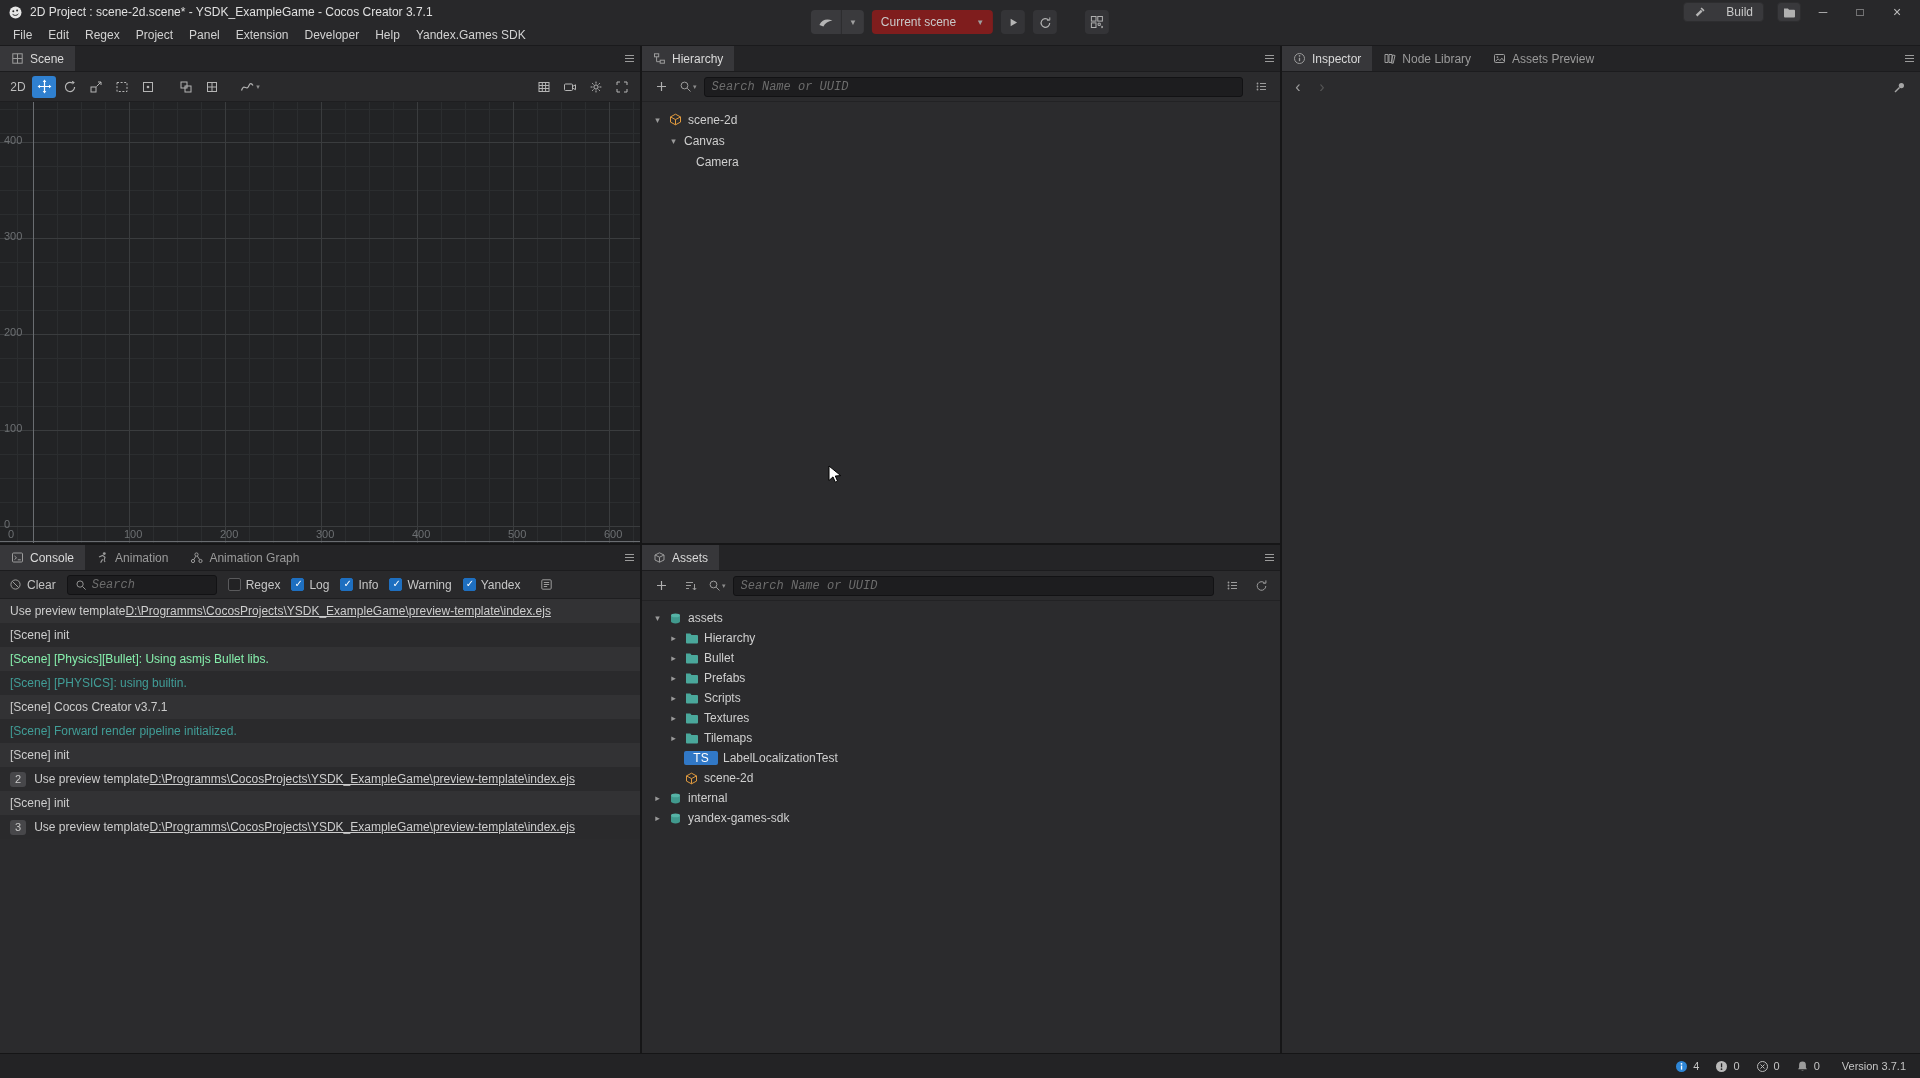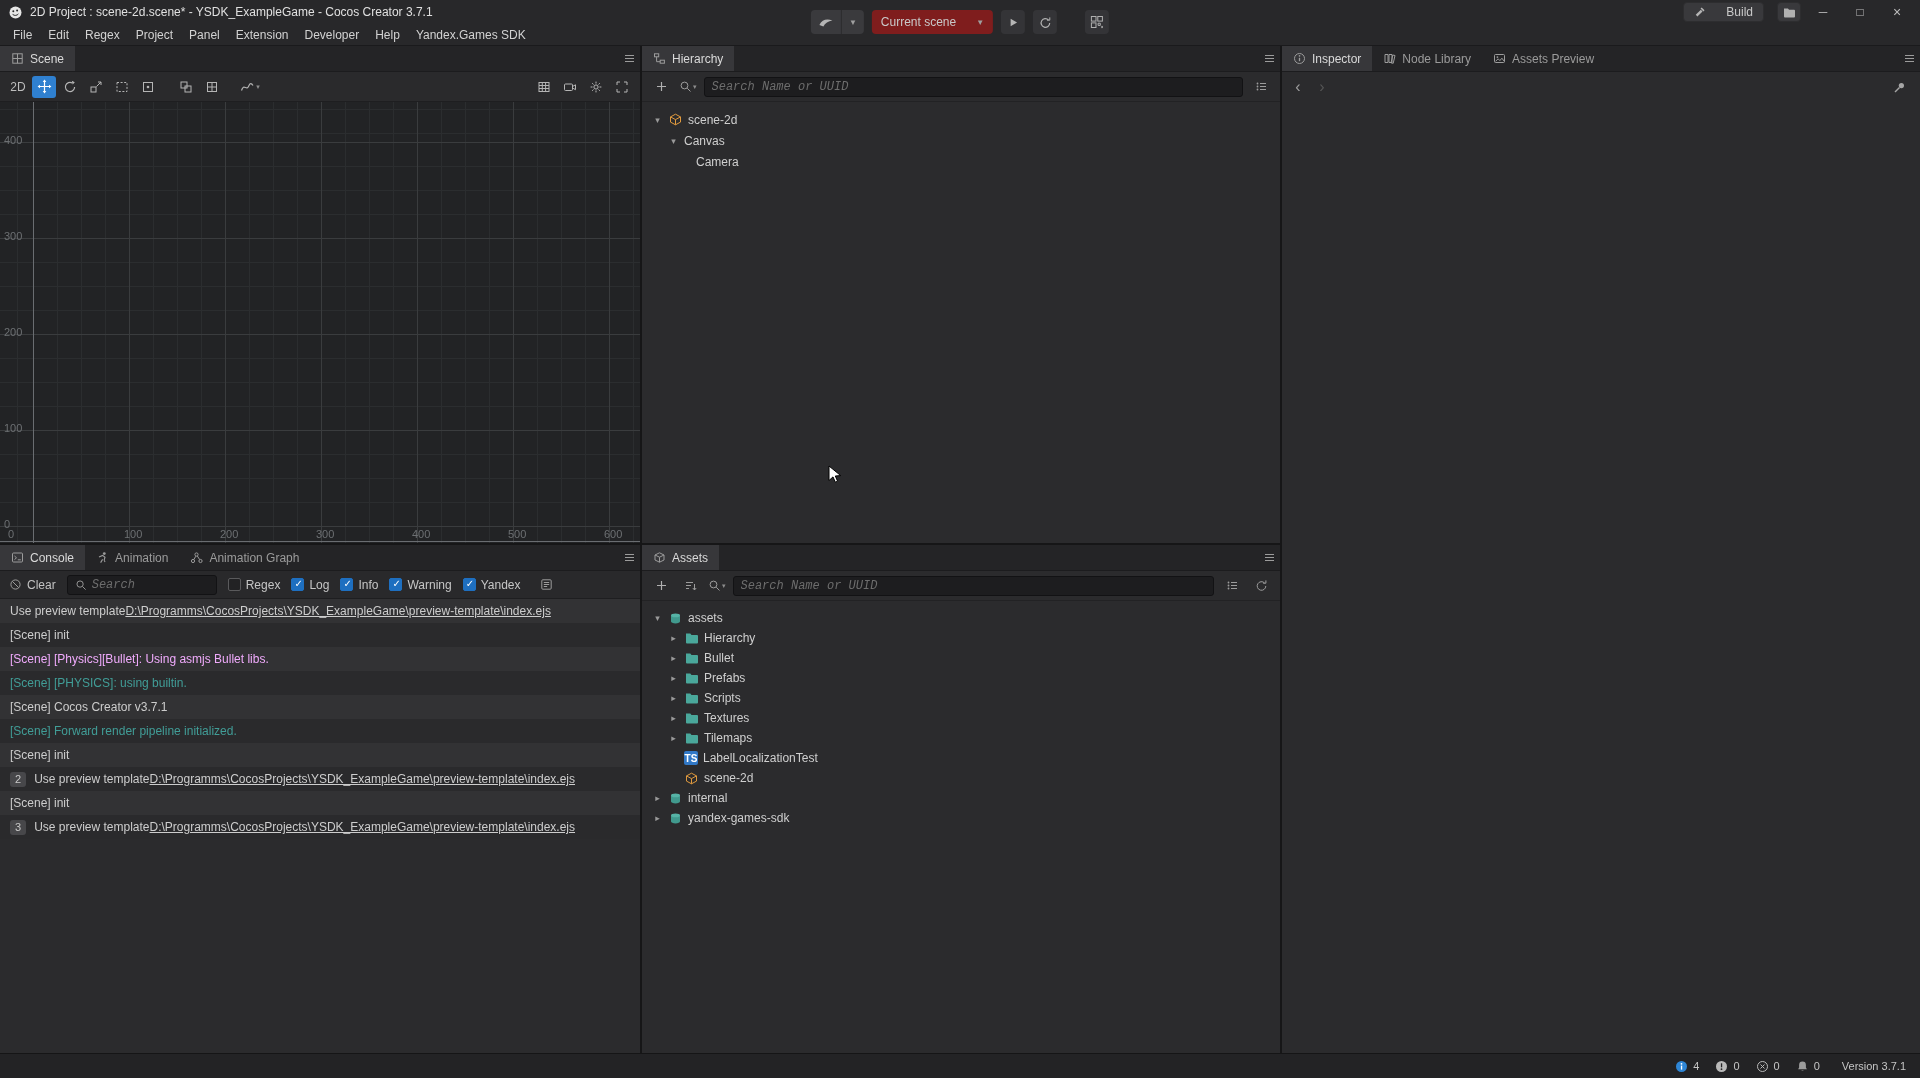--- a/index.html
+++ b/index.html
@@ -79,35 +79,35 @@
   .cbtn{display:flex;align-items:center;gap:5px;color:#c2c2c2;cursor:pointer}
   .cbwrap{display:flex;align-items:center;gap:5px;cursor:pointer}
   .cb{width:13px;height:13px;border:1px solid #5a5a5c;border-radius:2px;background:#222224;position:relative;flex:none}
   .cb.checked{background:#1e6fc0;border-color:#1e6fc0}
   .cb.checked::after{content:"✓";position:absolute;left:2px;top:-1px;color:#fff;font-size:10px}
   .cblabel{color:#c6c6c6}
   .console-rows{flex:1;background:#2b2b2d;overflow:hidden}
   .crow{display:flex;align-items:center;height:24px;padding:0 10px;color:#cdcdcd;white-space:nowrap;cursor:default}
   .crow:nth-child(odd){background:#323234}
   .crow:nth-child(even){background:#2a2a2c}
-  .crow.t-warning .ctext{color:#f0abfc}
+  .crow.t-warning .ctext{color:#86efac}
   .crow.t-info .ctext{color:#419d97}
   .clink{text-decoration:underline;cursor:pointer}
   .badge{background:#47474a;color:#c9c9c9;border-radius:3px;font-size:11px;padding:0 5px;margin-right:8px;line-height:15px}
   .badge:empty,.clink:empty{display:none}
 
   
   .tree{padding-top:7px;flex:1;overflow:hidden}
   .trow{display:flex;align-items:center;height:20px;padding-left:10px;gap:5px;color:#cfcfcf;cursor:pointer;white-space:nowrap}
   .hrow{height:21px}
   .trow .chev{width:11px;text-align:center;color:#9a9a9a;font-size:9px;flex:none}
   .ind1{padding-left:26px}
   .ind2{padding-left:54px}
   .ic{display:inline-flex;width:15px;height:14px;align-items:center;justify-content:center;flex:none}
-  .ic-ts{width:14px;height:14px;background:#3178c6;color:#fff;border-radius:2px;font-size:10px;font-weight:bold;
+  .ic-ts{width:34px;height:14px;background:#3178c6;color:#fff;border-radius:2px;font-size:12px;font-weight:normal;
          display:inline-flex;align-items:center;justify-content:center;flex:none}
 
   
   .insp-nav{display:flex;align-items:center;height:30px;padding:0 10px;gap:12px;flex:none}
   .nav-arrow{font-size:16px;color:#9c9c9c;width:12px;text-align:center;cursor:pointer}
   .nav-arrow.disabled{color:#555}
   .insp-body{flex:1;background:#2b2b2d}
 
   
   .statusbar{height:25px;background:#232325;border-top:1px solid #151516;display:flex;align-items:center;padding:0 14px;gap:16px;flex:none}

